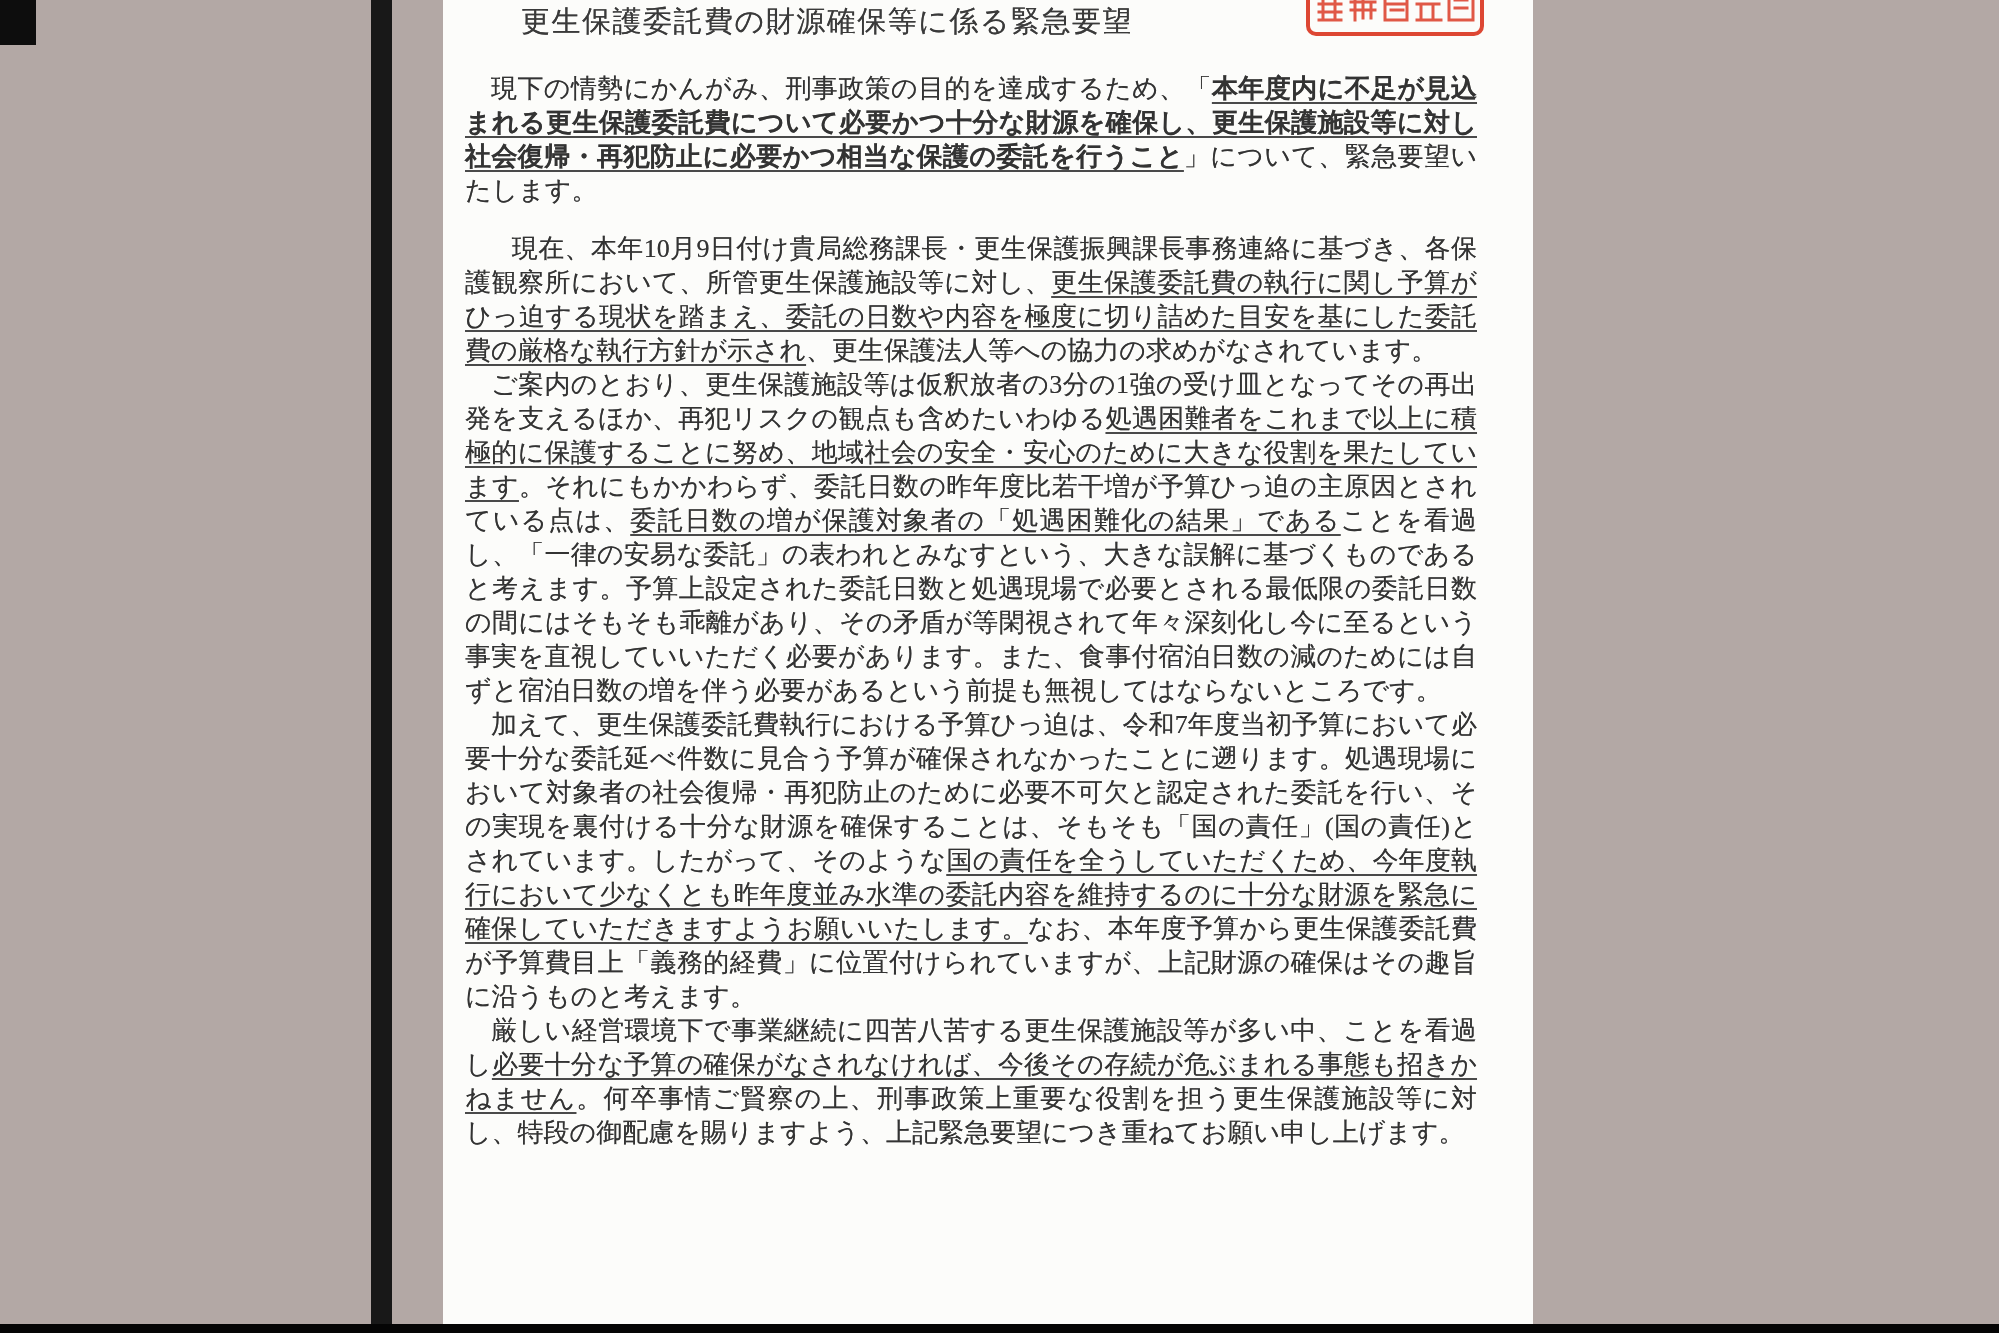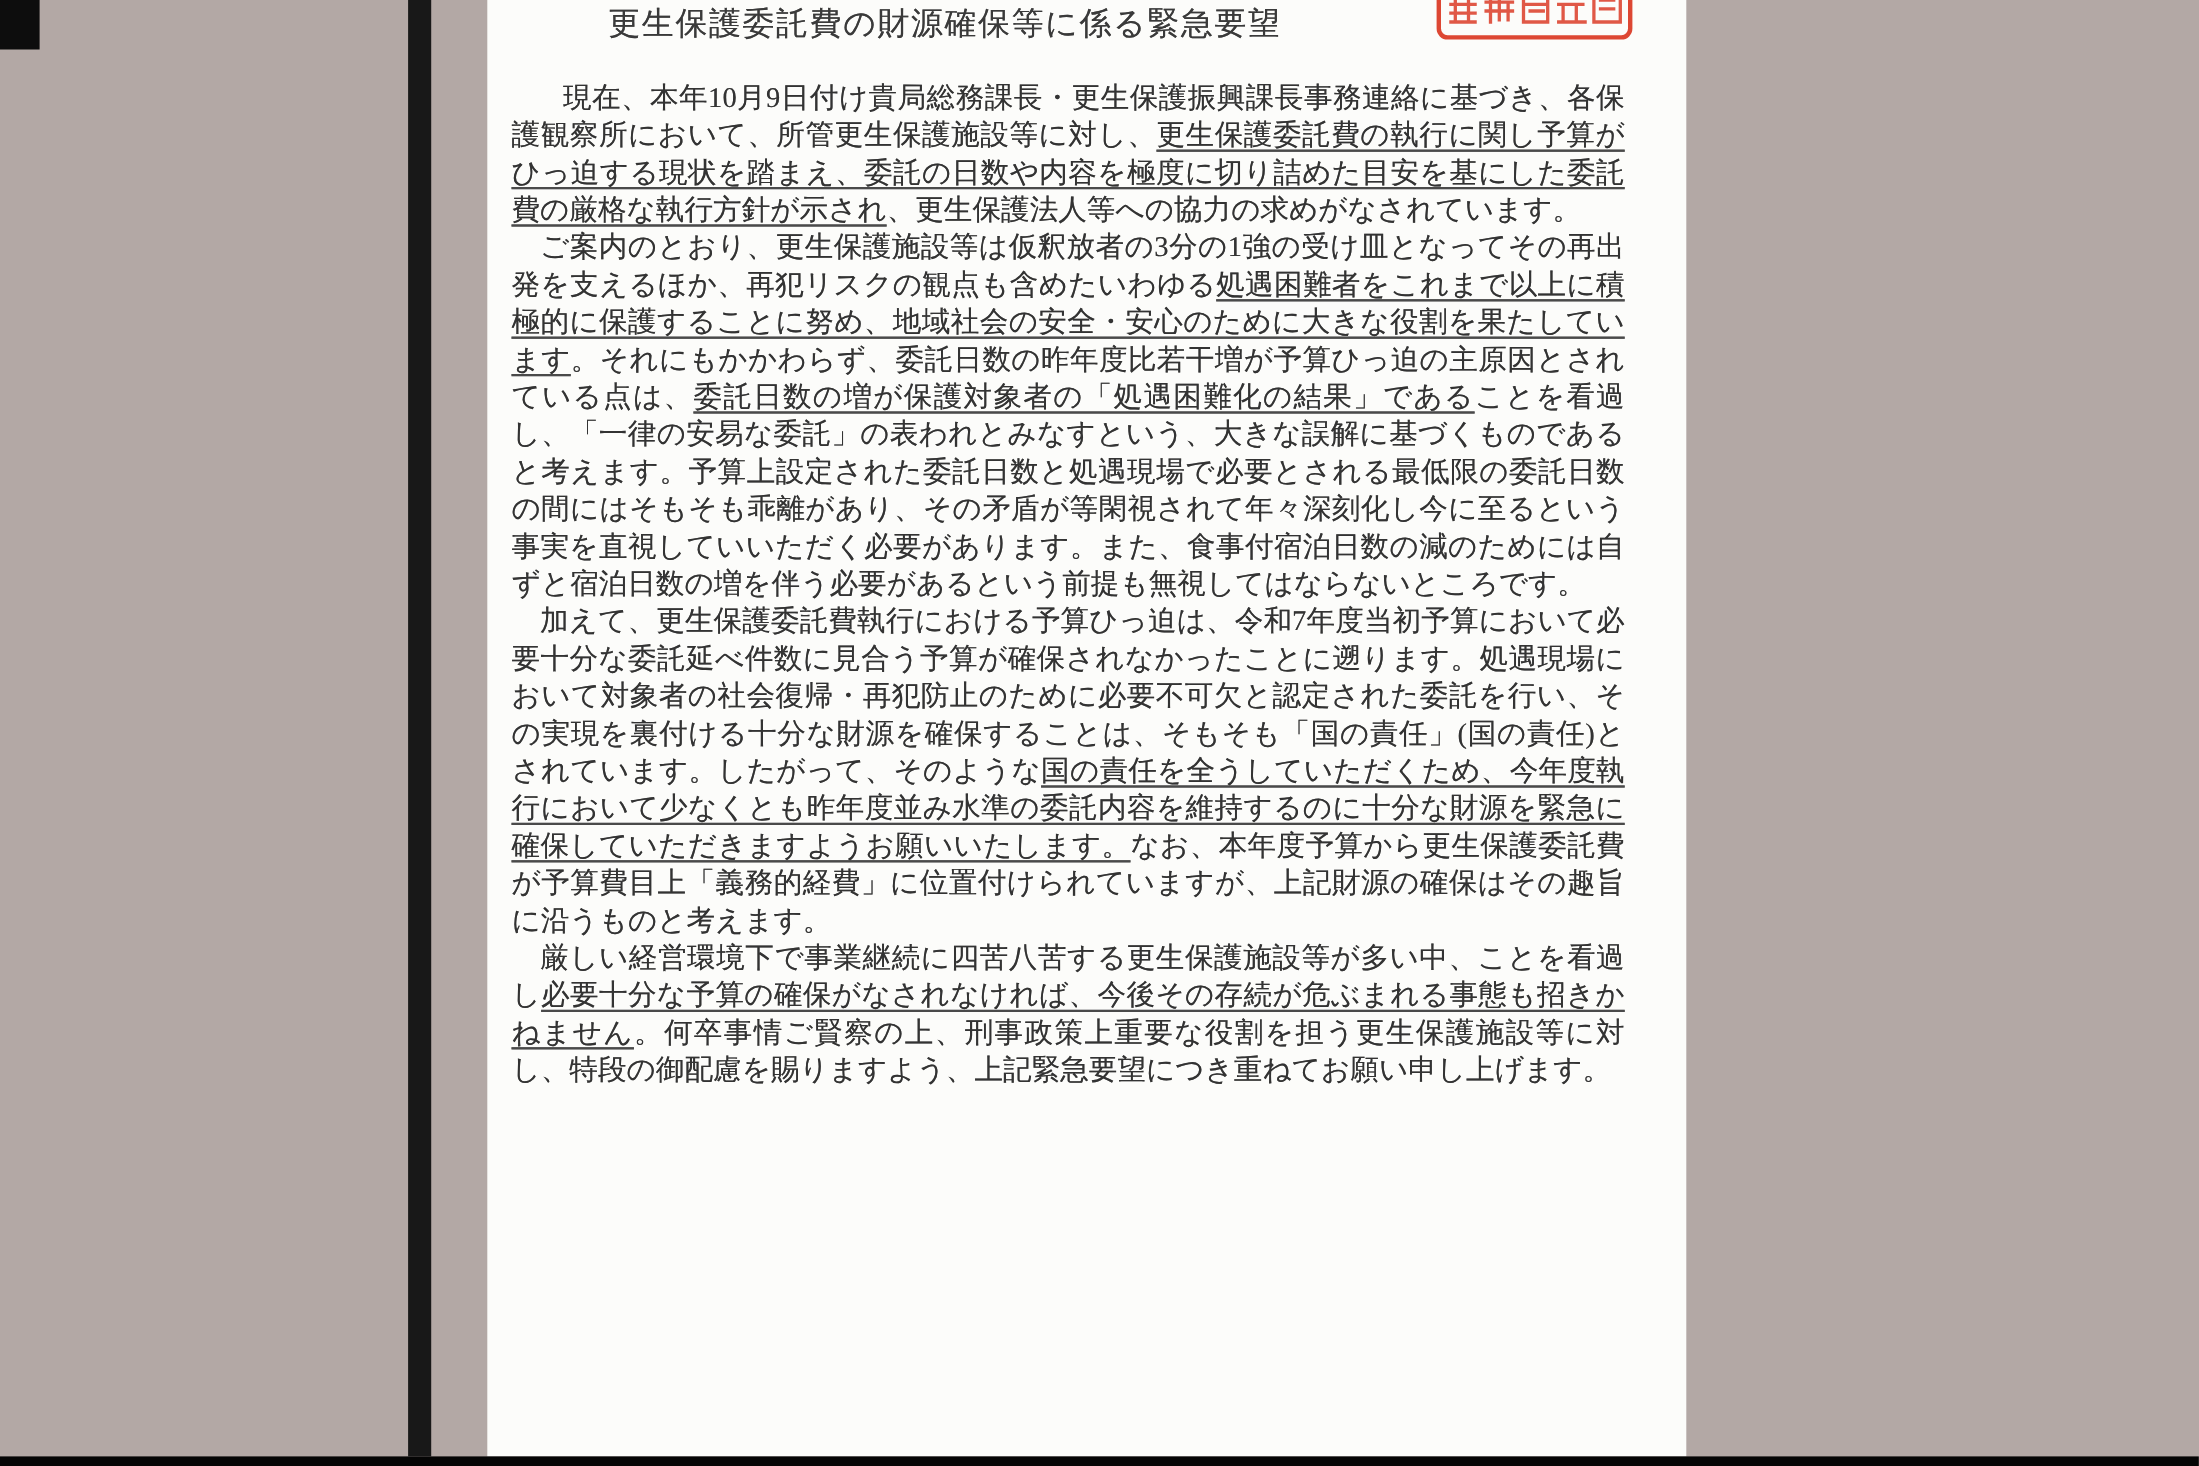--- a/index.html
+++ b/index.html
@@ -29,21 +29,21 @@
   .paper{
     position:absolute;left:443px;top:0;width:1090px;height:1324px;
     background:#fcfcfa;
     box-sizing:border-box;
     padding:2px 56px 0 22px;
     color:#303030;
   }
 
   .title-row{position:relative;height:40px;margin-bottom:30px;}
   .doc-title{
-    margin:0 0 0 88px;
+    margin:0 0 0 56px;
     font-size:29px;font-weight:400;
     letter-spacing:1.5px;
     color:#3a3a3a;
     white-space:nowrap;
     text-shadow:0 0 .5px rgba(60,60,60,.75);
   }
   .seal{
     position:absolute;left:840px;top:-14px;width:180px;height:52px;
     overflow:hidden;
   }
@@ -90,20 +90,21 @@
             <path d="M46,6 h24 M50,6 v26 M46,14 h24 M58,10 v20 M46,22 h24 M66,14 v16"></path>
             <path d="M80,6 h22 M80,6 v26 M102,6 v26 M80,16 h22 M86,22 h12 M80,32 h22"></path>
             <path d="M112,8 c8,-4 14,-4 20,0 M112,16 h22 M116,16 v16 M128,16 v16 M112,32 h24"></path>
             <path d="M144,6 h24 M144,6 v26 M168,6 v26 M150,12 h12 M150,20 h12 M144,32 h24"></path>
           </g>
         </svg>
       </div>
     </div>
 
     <div class="body">
+        <p class="ind1"><span>現下の情勢にかんがみ、刑事政策の目的を達成するため、「</span><span class="u b">本年度内に不足が見込まれる更生保護委託費について必要かつ十分な財源を確保し、更生保護施設等に対し社会復帰・再犯防止に必要かつ相当な保護の委託を行うこと</span><span>」について、緊急要望いたします。</span></p>
         <p class="ind2"><span>現在、本年10月9日付け貴局総務課長・更生保護振興課長事務連絡に基づき、各保護観察所において、所管更生保護施設等に対し、</span><span class="u">更生保護委託費の執行に関し予算がひっ迫する現状を踏まえ、委託の日数や内容を極度に切り詰めた目安を基にした委託費の厳格な執行方針が示され</span><span>、更生保護法人等への協力の求めがなされています。</span></p>
         <p class="ind1"><span>ご案内のとおり、更生保護施設等は仮釈放者の3分の1強の受け皿となってその再出発を支えるほか、再犯リスクの観点も含めたいわゆる</span><span class="u">処遇困難者をこれまで以上に積極的に保護することに努め、地域社会の安全・安心のために大きな役割を果たしています</span><span>。それにもかかわらず、委託日数の昨年度比若干増が予算ひっ迫の主原因とされている点は、</span><span class="u">委託日数の増が保護対象者の「処遇困難化の結果」である</span><span>ことを看過し、「一律の安易な委託」の表われとみなすという、大きな誤解に基づくものであると考えます。予算上設定された委託日数と処遇現場で必要とされる最低限の委託日数の間にはそもそも乖離があり、その矛盾が等閑視されて年々深刻化し今に至るという事実を直視していいただく必要があります。また、食事付宿泊日数の減のためには自ずと宿泊日数の増を伴う必要があるという前提も無視してはならないところです。</span></p>
         <p class="ind1"><span>加えて、更生保護委託費執行における予算ひっ迫は、令和7年度当初予算において必要十分な委託延べ件数に見合う予算が確保されなかったことに遡ります。処遇現場において対象者の社会復帰・再犯防止のために必要不可欠と認定された委託を行い、その実現を裏付ける十分な財源を確保することは、そもそも「国の責任」(国の責任)とされています。したがって、そのような</span><span class="u">国の責任を全うしていただくため、今年度執行において少なくとも昨年度並み水準の委託内容を維持するのに十分な財源を緊急に確保していただきますようお願いいたします。</span><span>なお、本年度予算から更生保護委託費が予算費目上「義務的経費」に位置付けられていますが、上記財源の確保はその趣旨に沿うものと考えます。</span></p>
         <p class="ind1"><span>厳しい経営環境下で事業継続に四苦八苦する更生保護施設等が多い中、ことを看過し</span><span class="u">必要十分な予算の確保がなされなければ、今後その存続が危ぶまれる事態も招きかねません</span><span>。何卒事情ご賢察の上、刑事政策上重要な役割を担う更生保護施設等に対し、特段の御配慮を賜りますよう、上記緊急要望につき重ねてお願い申し上げます。</span></p>
       </div>
 
   </div>
 
   <div class="bottom-bar"></div>
 </div>

